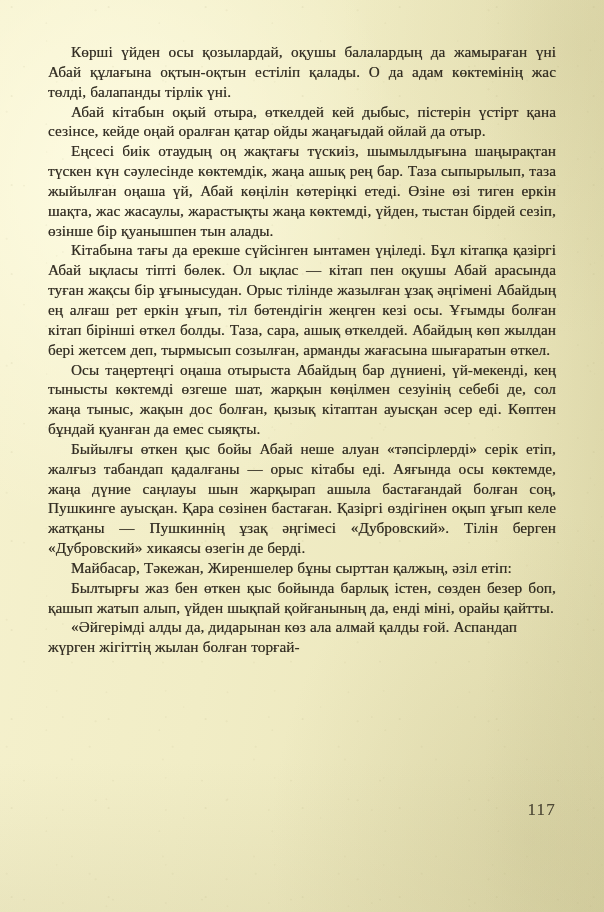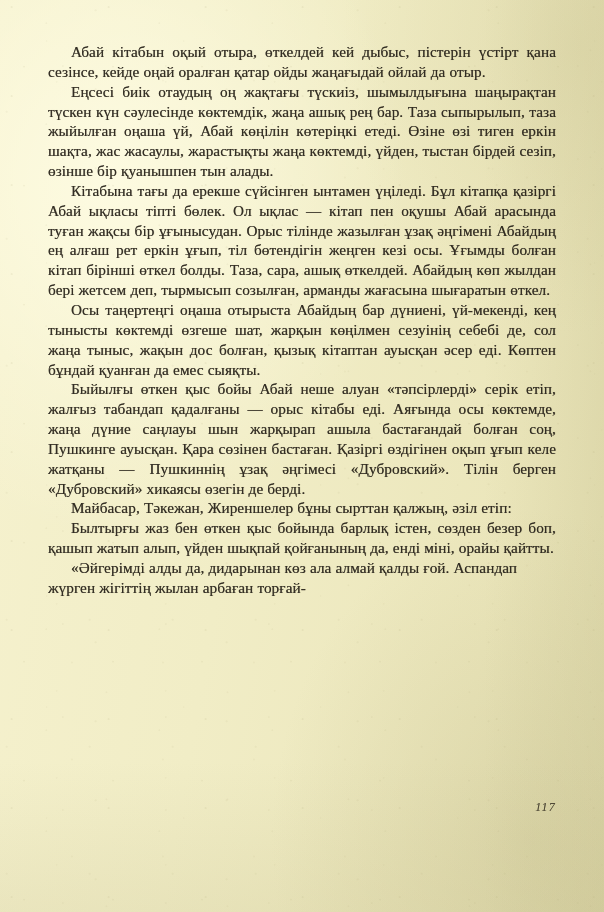--- a/index.html
+++ b/index.html
@@ -89,43 +89,43 @@
   p.para:last-of-type {
     text-align: left;
   }
 
   #page-number {
     position: absolute;
     right: 48px;
     top: 800px;
     width: 60px;
     text-align: right;
-    font-size: 12px;
+    font-size: 17px;
     letter-spacing: 1.2px;
     color: #2d271c;
     opacity: 0.80;
     text-shadow: 0 0 0.5px rgba(45,39,28,0.5);
-    font-style: italic;
   }
 </style>
 </head>
 <body>
 
 <div id="page">
 
   <div id="grain"></div>
   <div id="edge-shade"></div>
   <div id="edge-shade-bottom"></div>
 
   <div id="text-block">
+    <p class="para">Көрші үйден осы қозылардай, оқушы балалардың да жамыраған үні Абай құлағына оқтын-оқтын естіліп қалады. О да адам көктемінің жас төлді, балапанды тірлік үні.</p>
     <p class="para">Абай кітабын оқый отыра, өткелдей кей дыбыс, пістерін үстірт қана сезінсе, кейде оңай оралған қатар ойды жаңағыдай ойлай да отыр.</p>
     <p class="para">Еңсесі биік отаудың оң жақтағы түскиіз, шымылдығына шаңырақтан түскен күн сәулесінде көктемдік, жаңа ашық рең бар. Таза сыпырылып, таза жыйылған оңаша үй, Абай көңілін көтеріңкі етеді. Өзіне өзі тиген еркін шақта, жас жасаулы, жарастықты жаңа көктемді, үйден, тыстан бірдей сезіп, өзінше бір қуанышпен тын алады.</p>
     <p class="para">Кітабына тағы да ерекше сүйсінген ынтамен үңіледі. Бұл кітапқа қазіргі Абай ықласы тіпті бөлек. Ол ықлас — кітап пен оқушы Абай арасында туған жақсы бір ұғынысудан. Орыс тілінде жазылған ұзақ әңгімені Абайдың ең алғаш рет еркін ұғып, тіл бөтендігін жеңген кезі осы. Ұғымды болған кітап бірінші өткел болды. Таза, сара, ашық өткелдей. Абайдың көп жылдан бері жетсем деп, тырмысып созылған, арманды жағасына шығаратын өткел.</p>
     <p class="para">Осы таңертеңгі оңаша отырыста Абайдың бар дүниені, үй-мекенді, кең тынысты көктемді өзгеше шат, жарқын көңілмен сезуінің себебі де, сол жаңа тыныс, жақын дос болған, қызық кітаптан ауысқан әсер еді. Көптен бұндай қуанған да емес сыяқты.</p>
     <p class="para">Быйылғы өткен қыс бойы Абай неше алуан «тәпсірлерді» серік етіп, жалғыз табандап қадалғаны — орыс кітабы еді. Аяғында осы көктемде, жаңа дүние саңлауы шын жарқырап ашыла бастағандай болған соң, Пушкинге ауысқан. Қара сөзінен бастаған. Қазіргі өздігінен оқып ұғып келе жатқаны — Пушкиннің ұзақ әңгімесі «Дубровский». Тілін берген «Дубровский» хикаясы өзегін де берді.</p>
     <p class="para">Майбасар, Тәкежан, Жиреншелер бұны сырттан қалжың, әзіл етіп:</p>
     <p class="para">Былтырғы жаз бен өткен қыс бойында барлық істен, сөзден безер боп, қашып жатып алып, үйден шықпай қойғанының да, енді міні, орайы қайтты.</p>
-    <p class="para">«Әйгерімді алды да, дидарынан көз ала алмай қалды ғой. Аспандап жүрген жігіттің жылан арбаған торғай-</p>
+    <p class="para">«Әйгерімді алды да, дидарынан көз ала алмай қалды ғой. Аспандап жүрген жігіттің жылан болған торғай-</p>
   </div>
 
   <div id="page-number">117</div>
 
 </div>
 
 </body></html>

